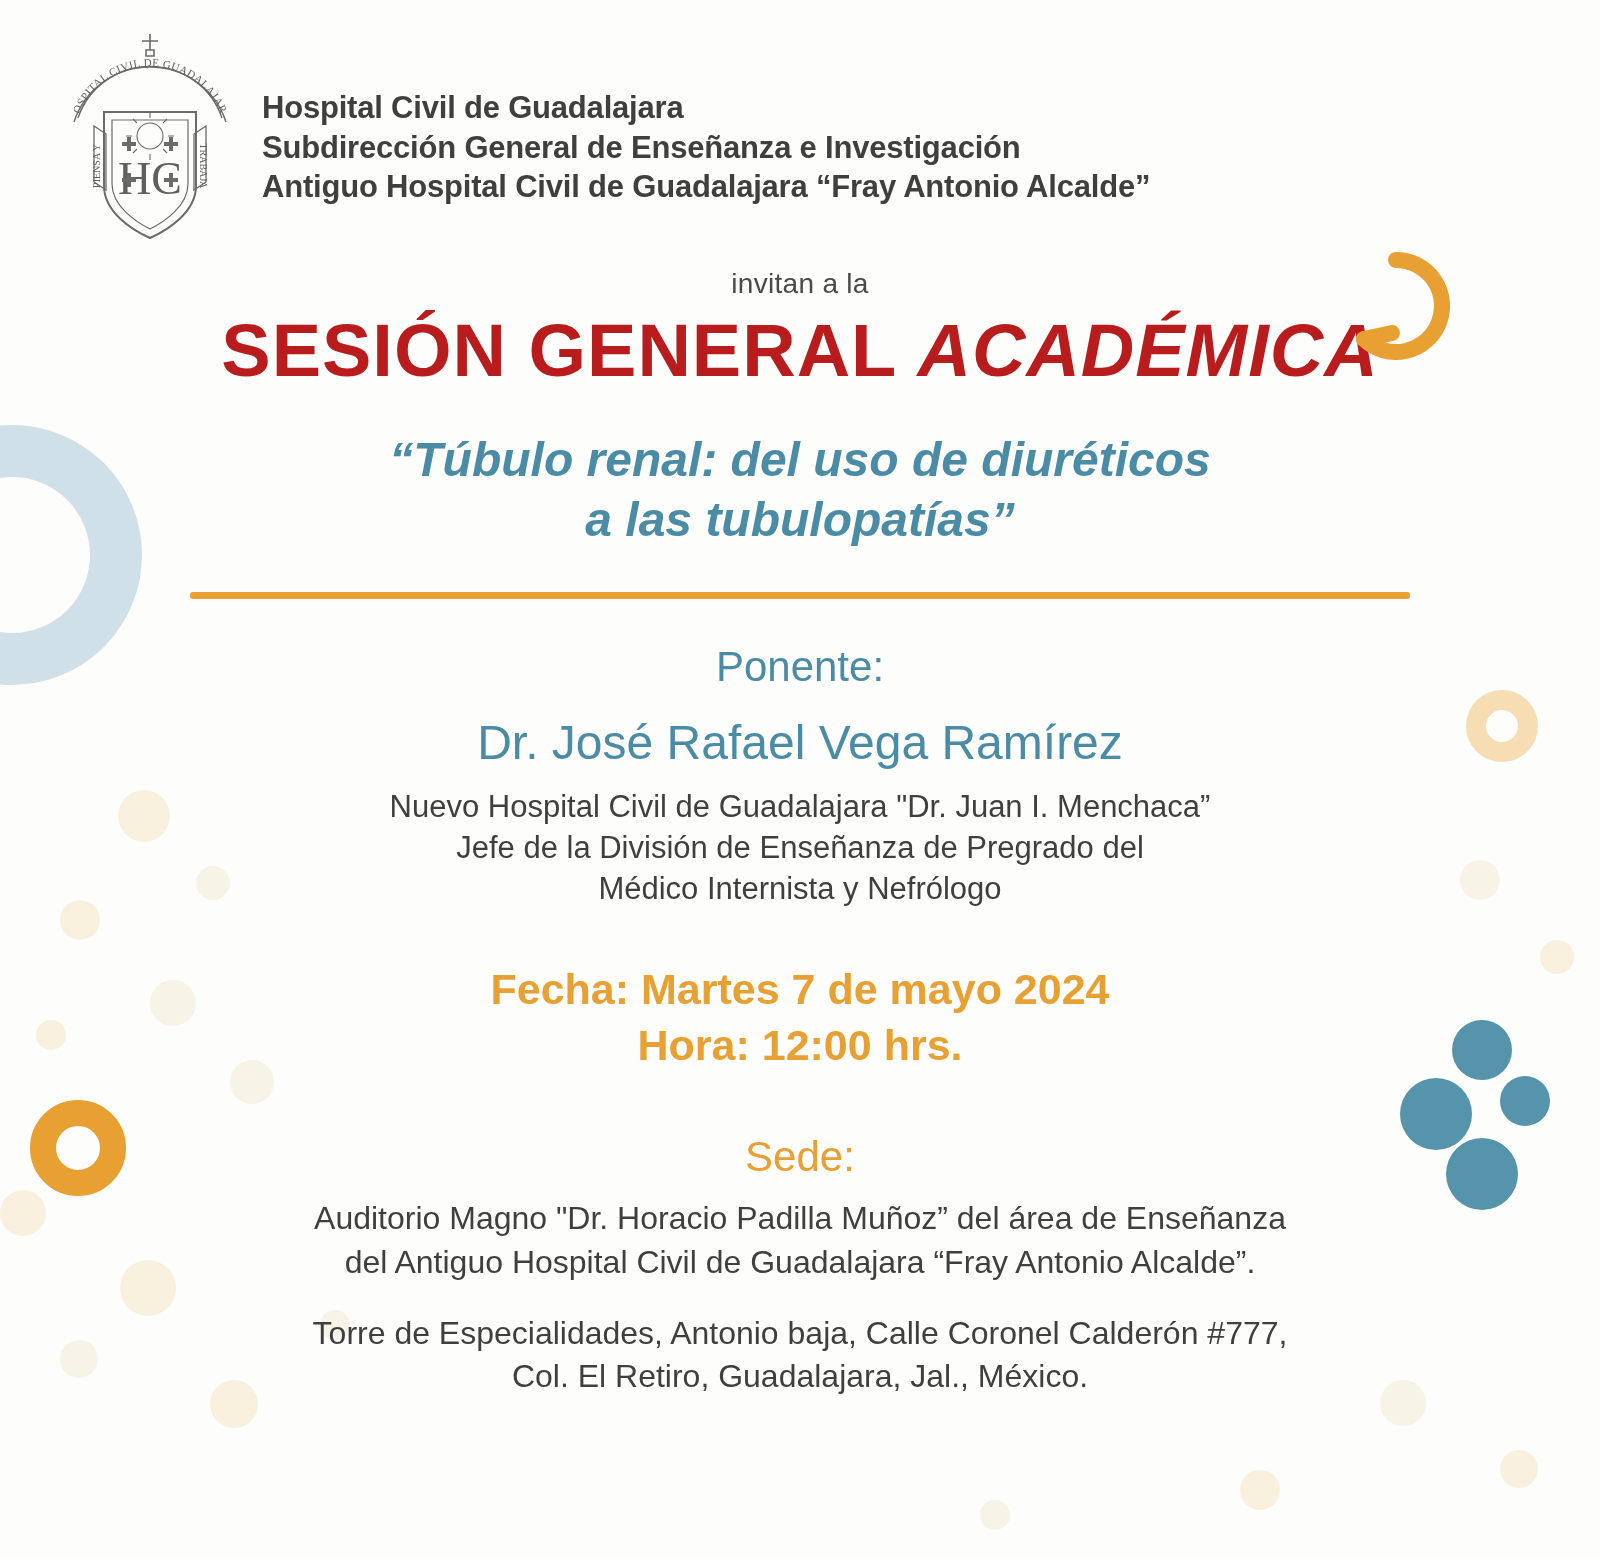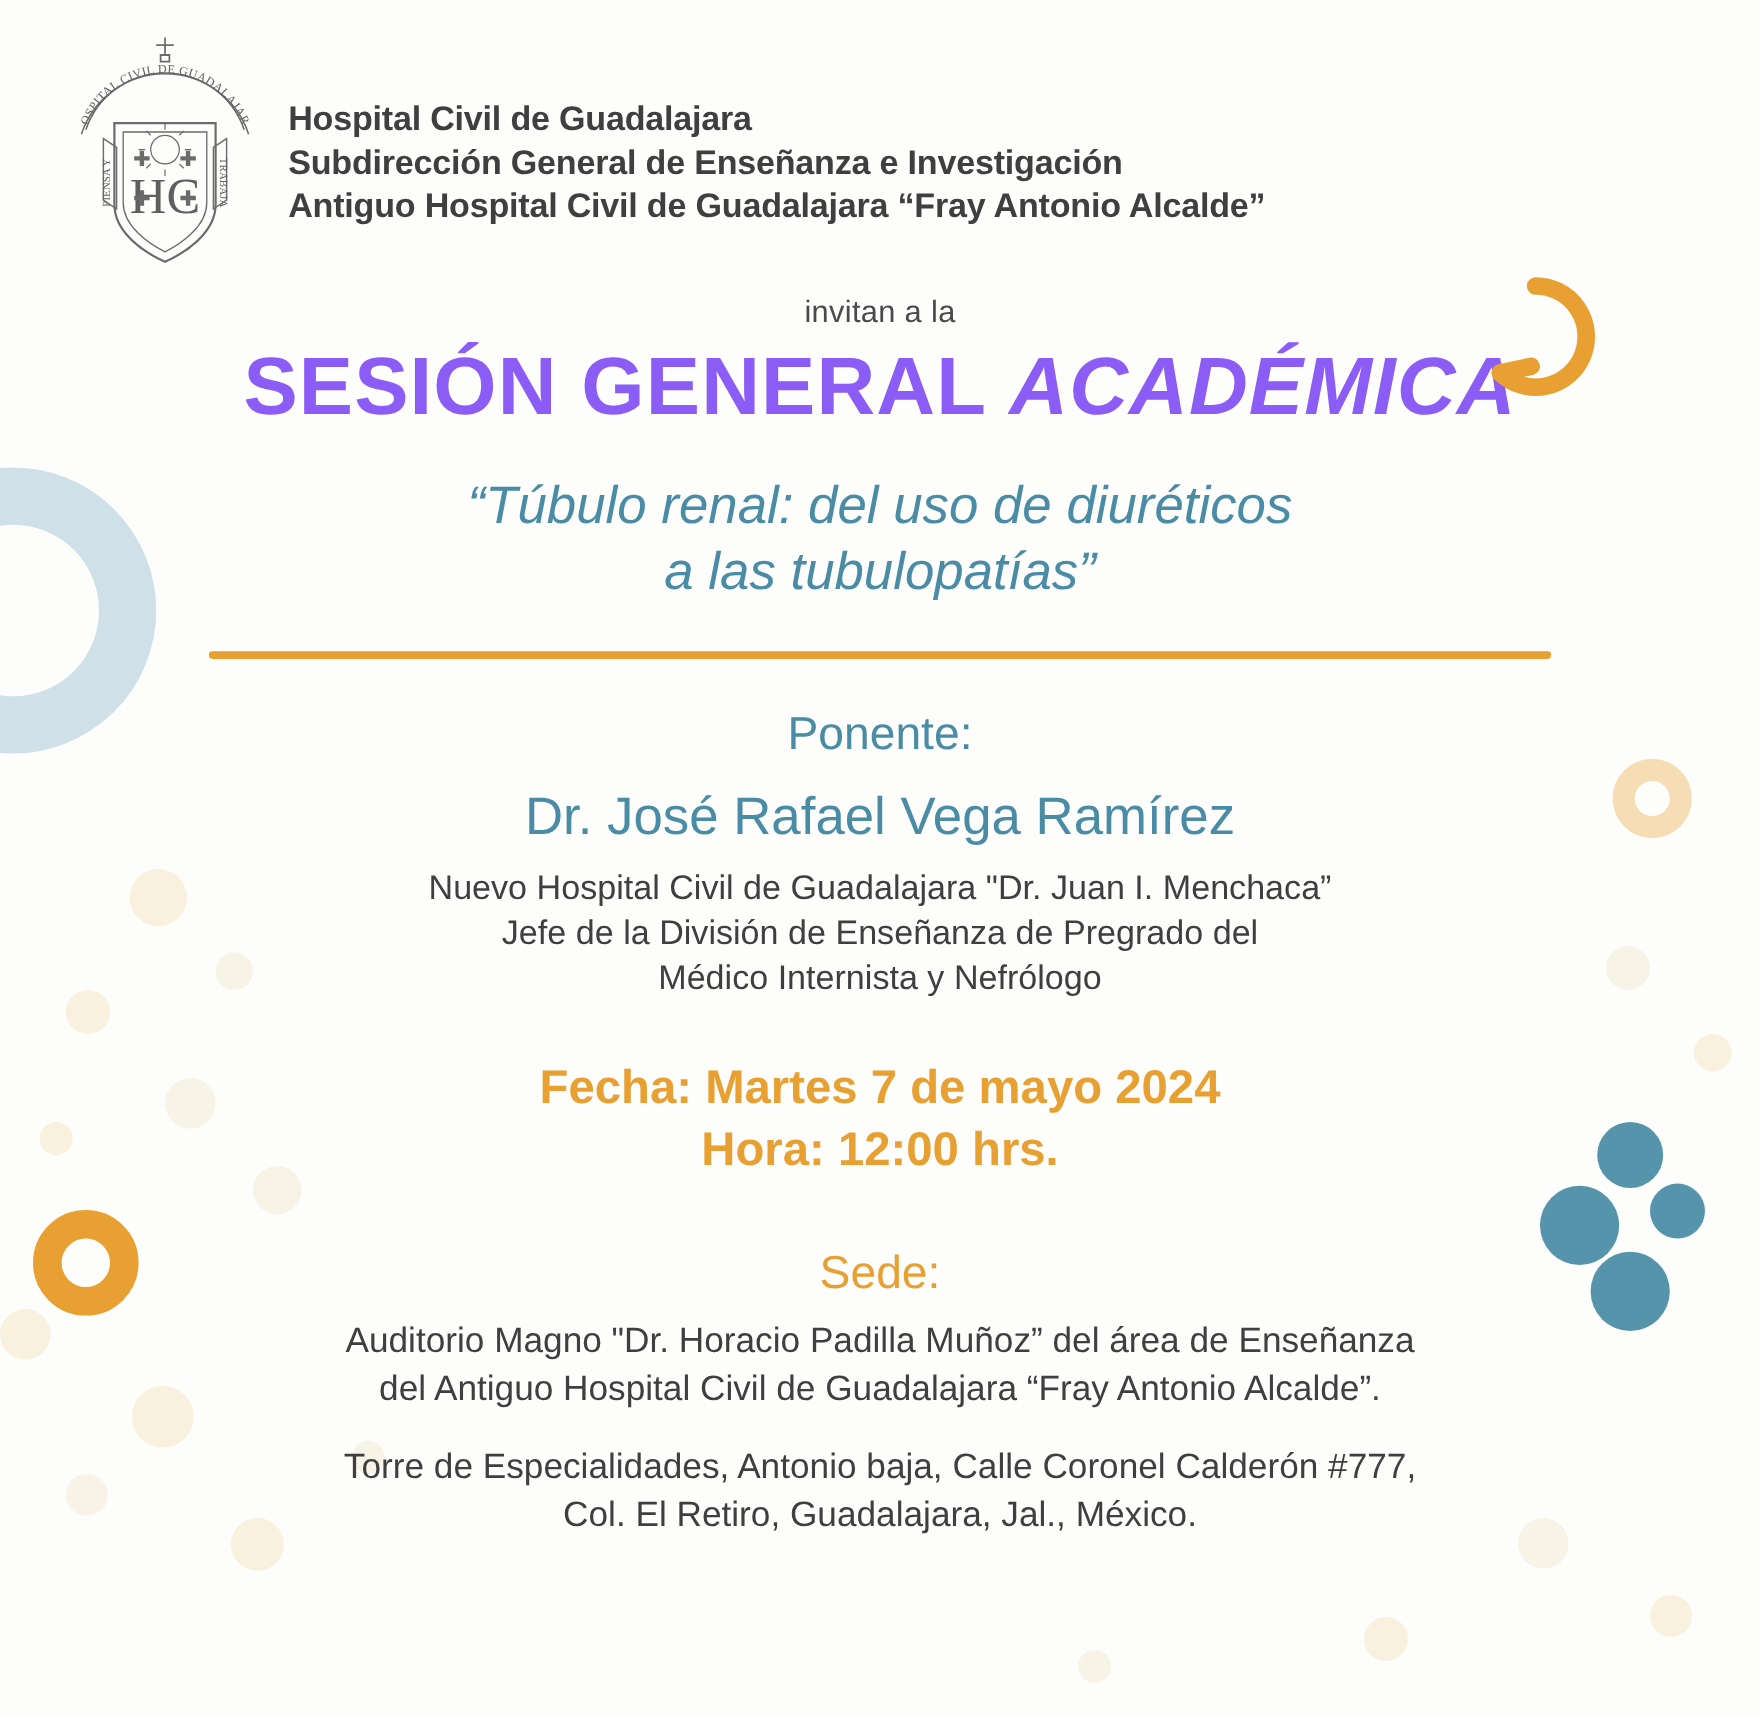--- a/index.html
+++ b/index.html
@@ -112,42 +112,42 @@
   }
 
   .title-row {
     position: relative;
     margin-top: 14px;
     text-align: center;
   }
   .title-main {
     font-size: 74px;
     font-weight: bold;
-    color: #8b5cf6;
+    color: #b91c1c;
     letter-spacing: 1px;
     display: inline-block;
     line-height: 1;
   }
   .title-main .ital {
     font-style: italic;
   }
   .title-swirl {
     position: absolute;
     right: 88px;
     top: -64px;
     width: 112px;
     height: 112px;
   }
 
   .subtitle {
     margin-top: 42px;
     text-align: center;
     font-size: 48px;
     font-style: italic;
-    font-weight: normal;
+    font-weight: bold;
     color: #4a8ba5;
     line-height: 1.25;
   }
 
   .divider {
     width: 1220px;
     height: 7px;
     background: #e8a033;
     margin: 42px auto 0 auto;
     border-radius: 3px;

